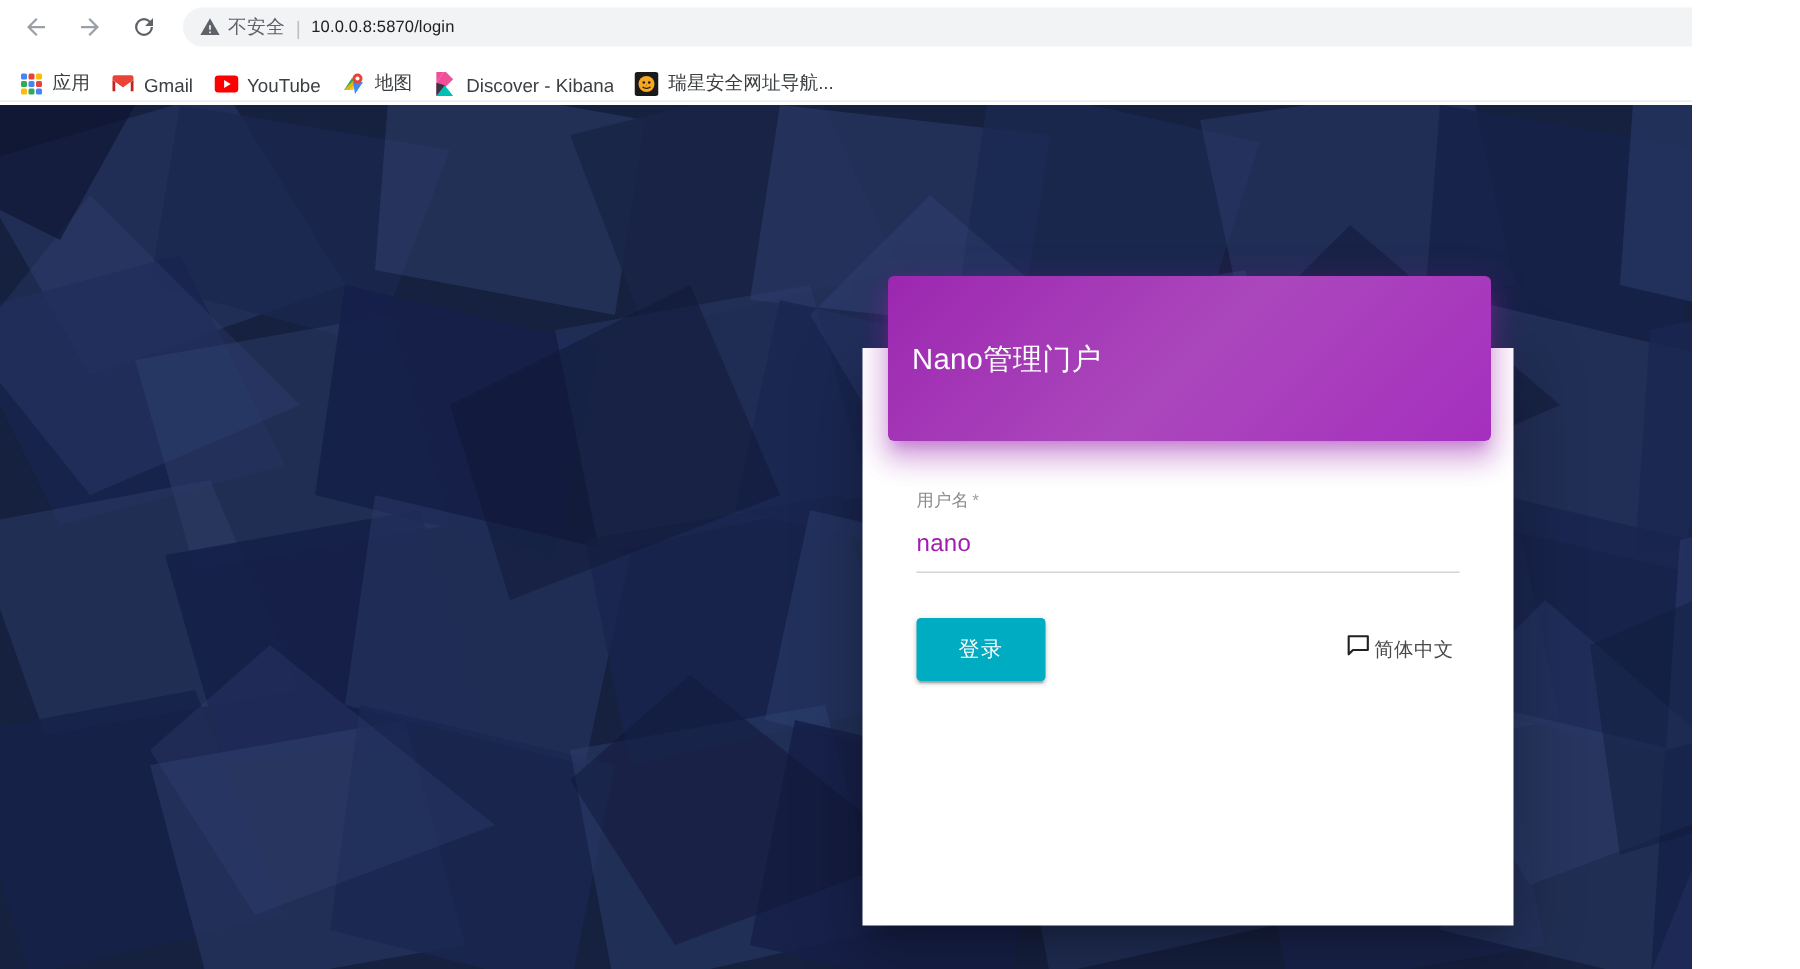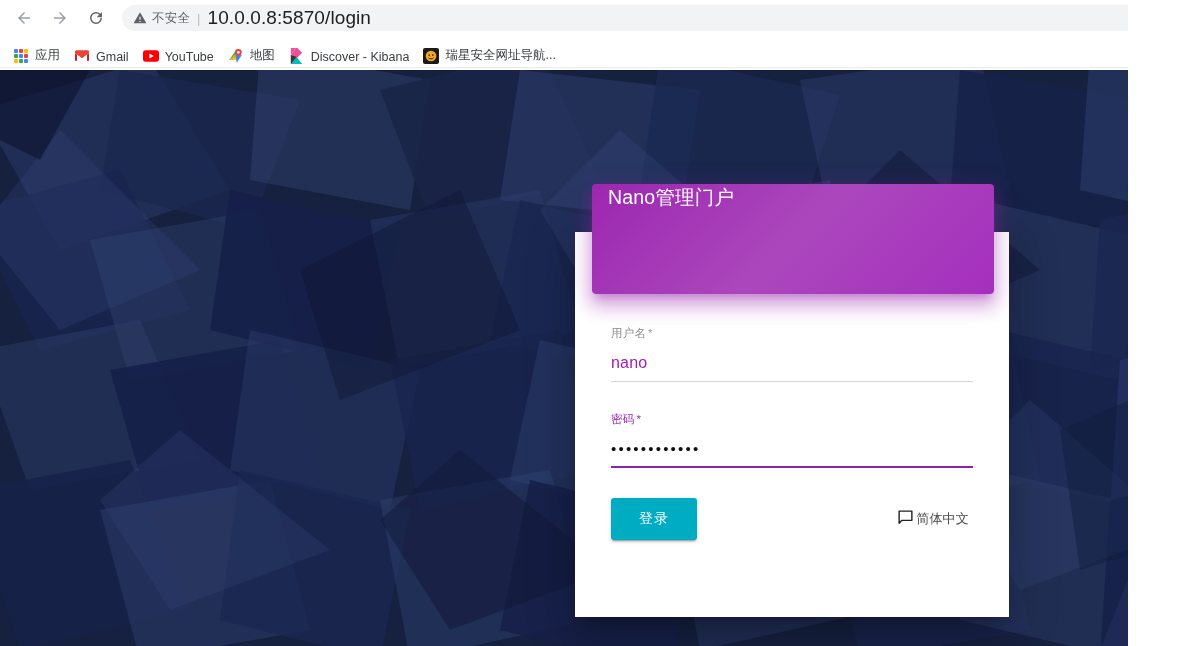--- a/index.html
+++ b/index.html
@@ -74,21 +74,21 @@
     color: #5f6368;
     white-space: nowrap;
     letter-spacing: 0.2px;
   }
   .omni-sep {
     color: #bdc1c6;
     margin: 0 7px;
     font-size: 13px;
   }
   .omni-url {
-    font-size: 19px;
+    font-size: 11px;
     color: #202124;
     white-space: nowrap;
     letter-spacing: 0.1px;
   }
 
   
   .bookmarks-bar {
     height: 32px;
     display: flex;
     align-items: center;
@@ -166,20 +166,21 @@
     left: 17px;
     top: -48px;
     width: 402px;
     height: 110px;
     border-radius: 4px;
     background: linear-gradient(135deg, #9C27B0 0%, #AB47BC 50%, #A52FBE 100%);
     box-shadow: 0 7px 8px -4px rgba(156,39,176,.35),
                 0 12px 17px 2px rgba(156,39,176,.24),
                 0 5px 22px 4px rgba(156,39,176,.20);
     display: flex;
+    align-items: center;
     padding-left: 16px;
     box-sizing: border-box;
   }
   .banner-title {
     color: #ffffff;
     font-size: 19.5px;
     letter-spacing: .2px;
     font-weight: 400;
   }
 
@@ -466,27 +467,20 @@
       <div class="card-body">
 
         <div class="field">
           <span class="field-label">
             <span>用户名</span><span class="req">*</span>
           </span>
           <div class="field-input">nano</div>
           <div class="field-underline"></div>
         </div>
 
-        <div class="field is-focused">
-          <span class="field-label">
-            <span>密码</span><span class="req">*</span>
-          </span>
-          <div class="field-input pw-dots">••••••••••••</div>
-          <div class="field-underline"></div>
-        </div>
 
         <div class="actions-row">
           <button class="login-button">登录</button>
 
           <div class="lang-switch">
             <span>
               <svg width="17" height="17" viewBox="0 0 24 24">
                 <path d="M3 3h18v13H7l-4 4z" fill="none" stroke="#202124" stroke-width="2" stroke-linejoin="round"></path>
               </svg>
             </span>

